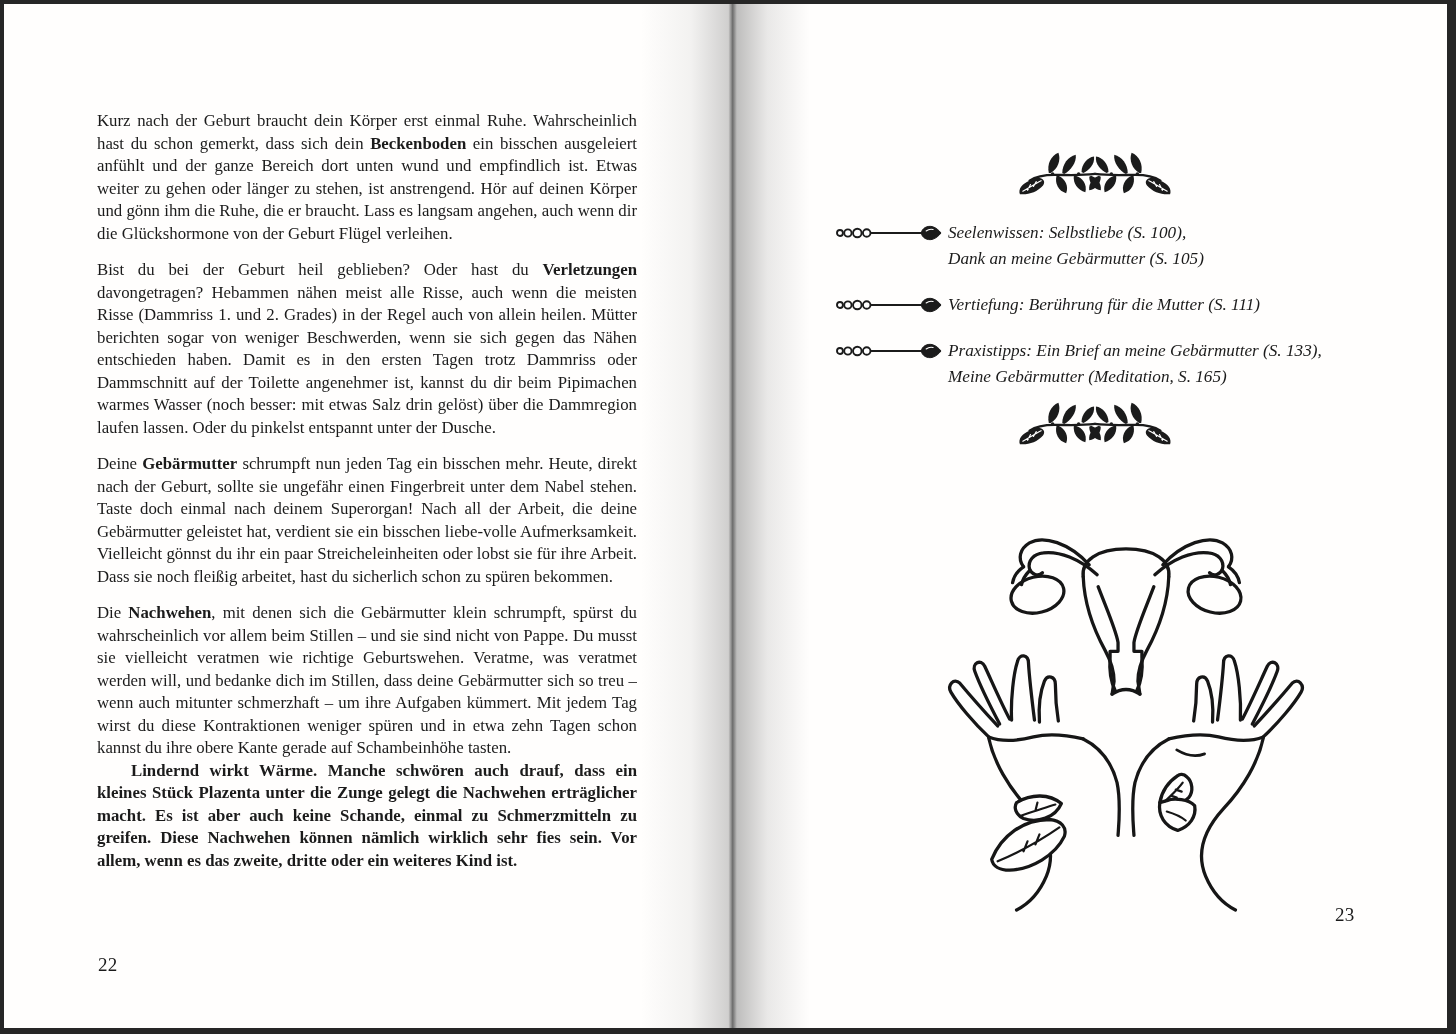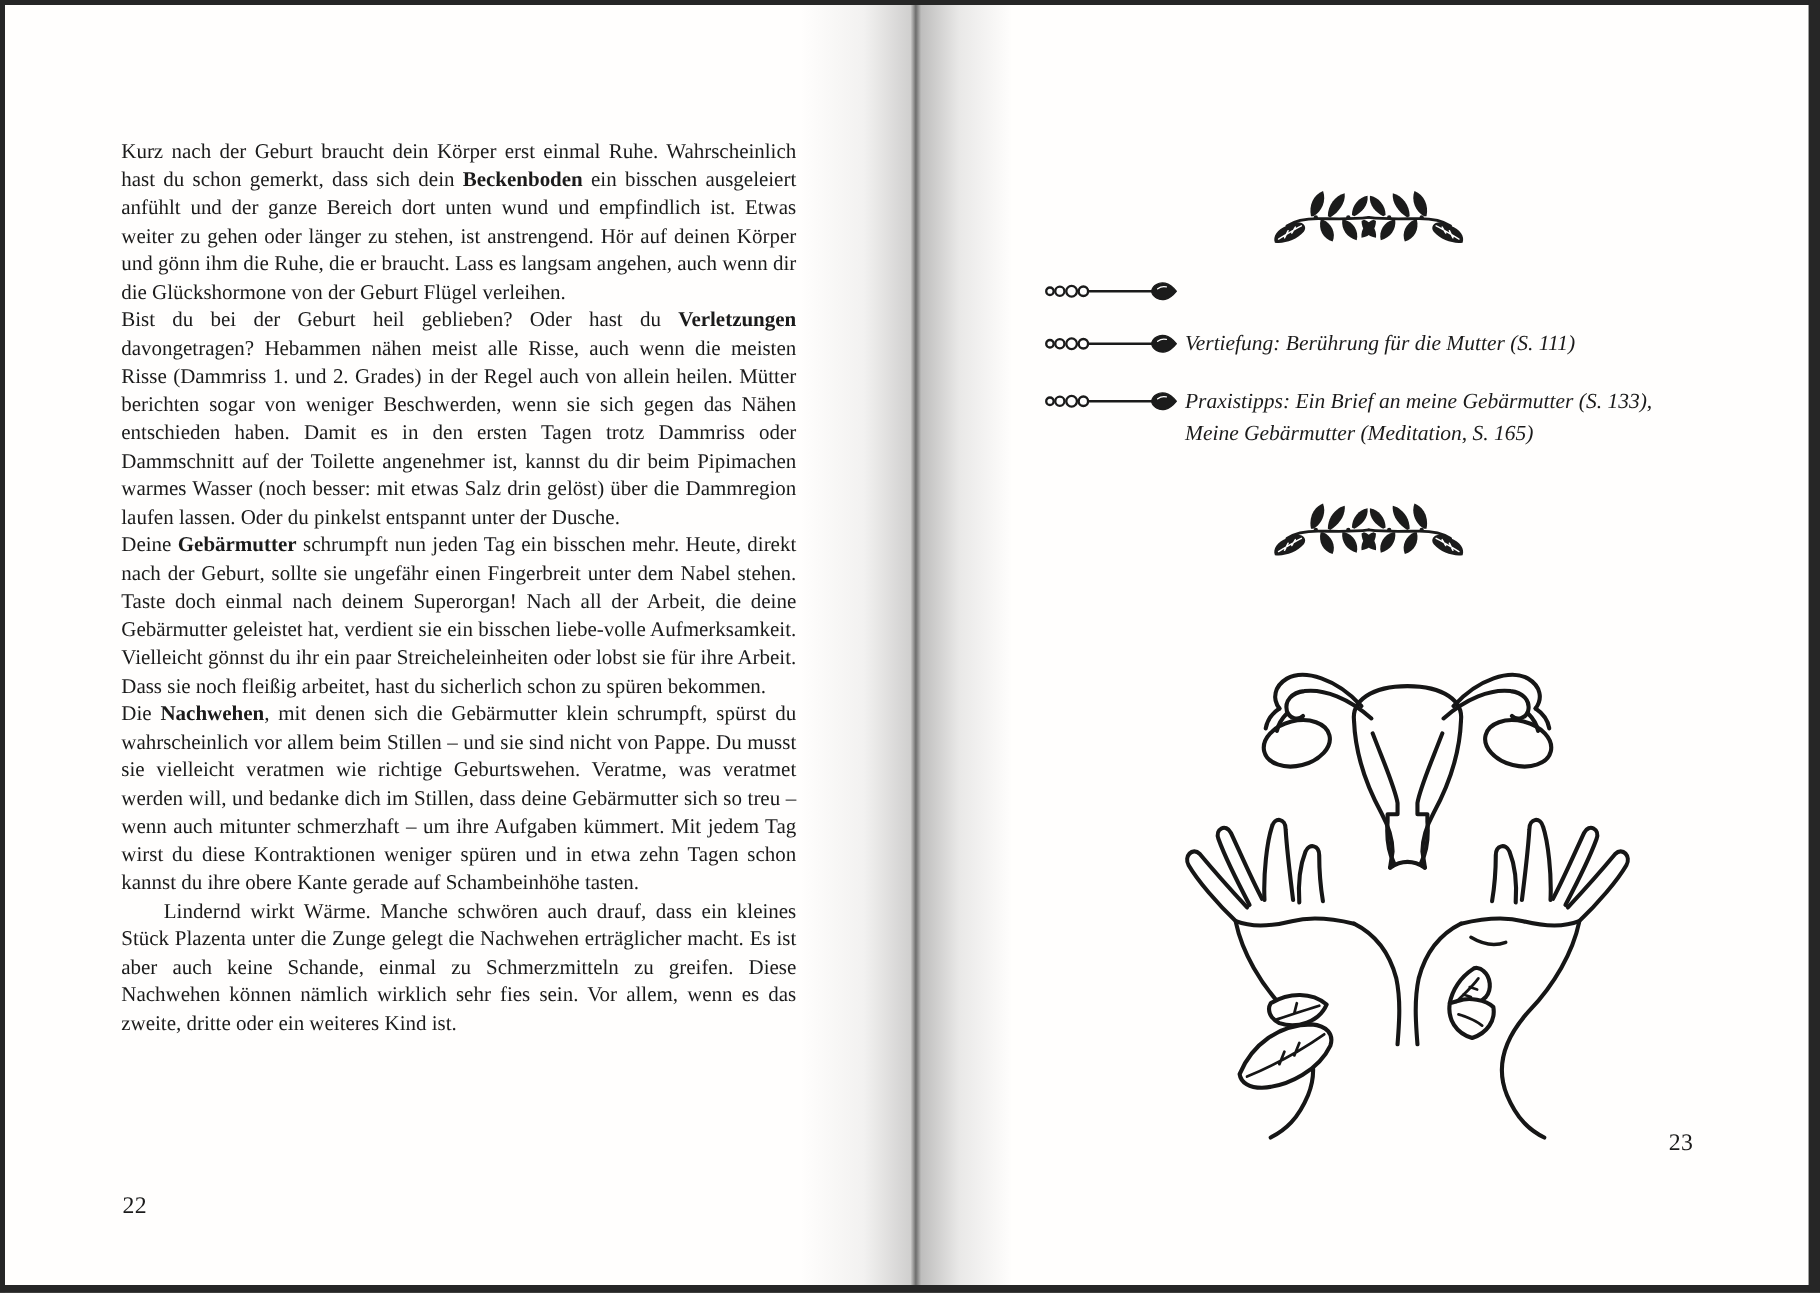--- a/index.html
+++ b/index.html
@@ -20,22 +20,22 @@
   .edge{position:absolute;background:#262626;}
   .edge-top{left:0;top:0;width:1456px;height:4px;}
   .edge-bottom{left:0;top:1028px;width:1456px;height:6px;}
   .edge-left{left:0;top:0;width:4px;height:1034px;}
   .edge-right{left:1447px;top:0;width:9px;height:1034px;}
 
   
   .body-text{position:absolute;left:93px;top:106px;width:540px;
     font-size:16.8px;line-height:22.5px;text-align:justify;}
   .para{margin:0;}
-  .para.gap{}
-  .para.indent{text-indent:34px;}
+  .para.gap{margin-top:14px;}
+  .para.indent{text-indent:34px;font-weight:bold;}
   .bold{font-weight:700;}
   .pagenum{position:absolute;font-size:19px;letter-spacing:0.3px;}
   .pagenum-left{left:94px;top:950px;}
   .pagenum-right{left:602px;top:900px;}
 
   
   .ornament{position:absolute;left:285px;width:154px;height:52px;}
   .ornament-top{top:142px;}
   .ornament-mid{top:392px;}
   .reference-list{position:absolute;left:102px;top:216px;width:540px;}
@@ -86,20 +86,24 @@
     <g stroke="#1b1b1b" fill="#fff">
       <circle cx="5" cy="9" r="3" stroke-width="1.9"></circle>
       <circle cx="13" cy="9" r="3.7" stroke-width="1.9"></circle>
       <circle cx="22.5" cy="9" r="4.3" stroke-width="1.9"></circle>
       <circle cx="32" cy="9" r="3.8" stroke-width="1.9"></circle>
     </g>
     <path d="M 36 9 H 89" stroke="#1b1b1b" stroke-width="2.2" fill="none"></path>
     <path d="M 87 9 C 88 4, 93 1.5, 98 2.5 C 102 3.5, 105 6.5, 107 9 C 105 11.5, 102 14.5, 98 15.5 C 93 16.5, 88 14, 87 9 Z" fill="#1b1b1b" stroke="#1b1b1b" stroke-width="1"></path>
     <path d="M 92 7 C 94 5.5, 97 5, 99 5.5" stroke="#fff" stroke-width="1.1" fill="none" stroke-linecap="round"></path>
   </svg>
+<div class="ref-text">
+            <div>Seelenwissen: Selbstliebe (S. 100),</div>
+            <div>Dank an meine Gebärmutter (S. 105)</div>
+          </div>
         </div>
         <div class="ref-row">
   <svg class="ref-arrow" viewBox="0 0 108 18" aria-hidden="true">
     <g stroke="#1b1b1b" fill="#fff">
       <circle cx="5" cy="9" r="3" stroke-width="1.9"></circle>
       <circle cx="13" cy="9" r="3.7" stroke-width="1.9"></circle>
       <circle cx="22.5" cy="9" r="4.3" stroke-width="1.9"></circle>
       <circle cx="32" cy="9" r="3.8" stroke-width="1.9"></circle>
     </g>
     <path d="M 36 9 H 89" stroke="#1b1b1b" stroke-width="2.2" fill="none"></path>

